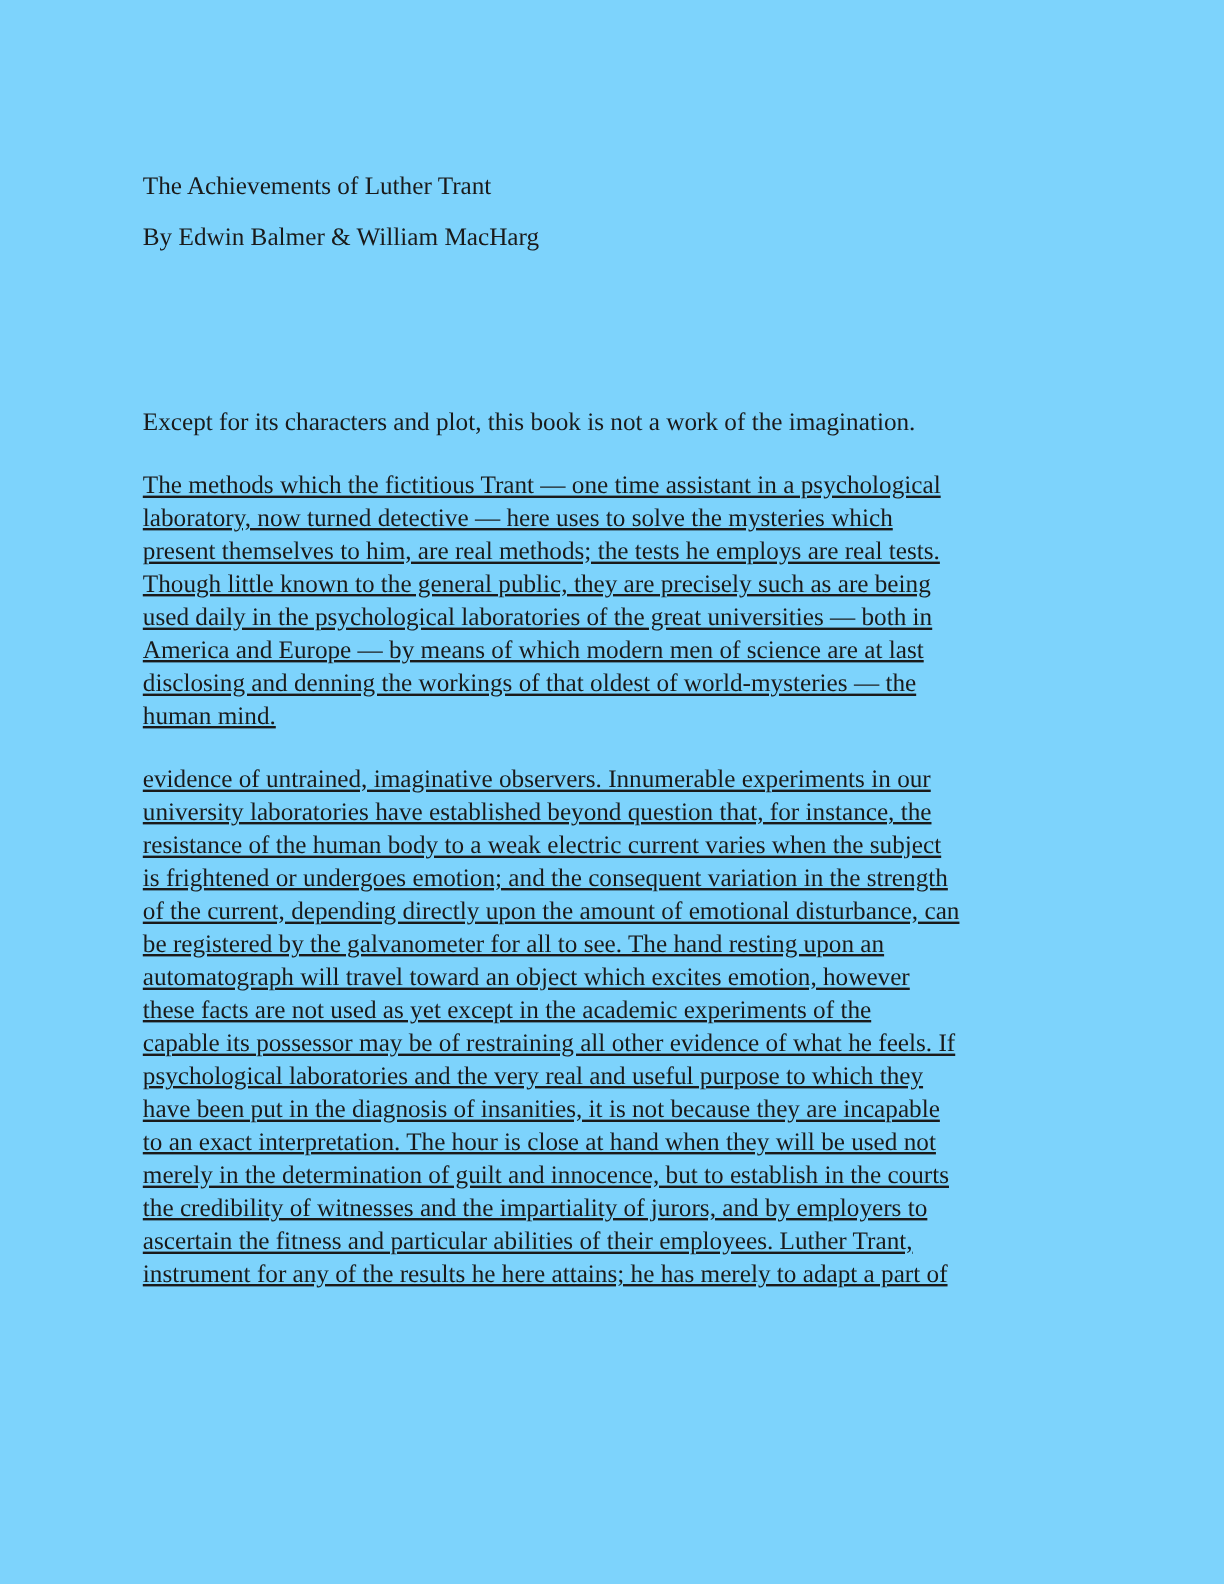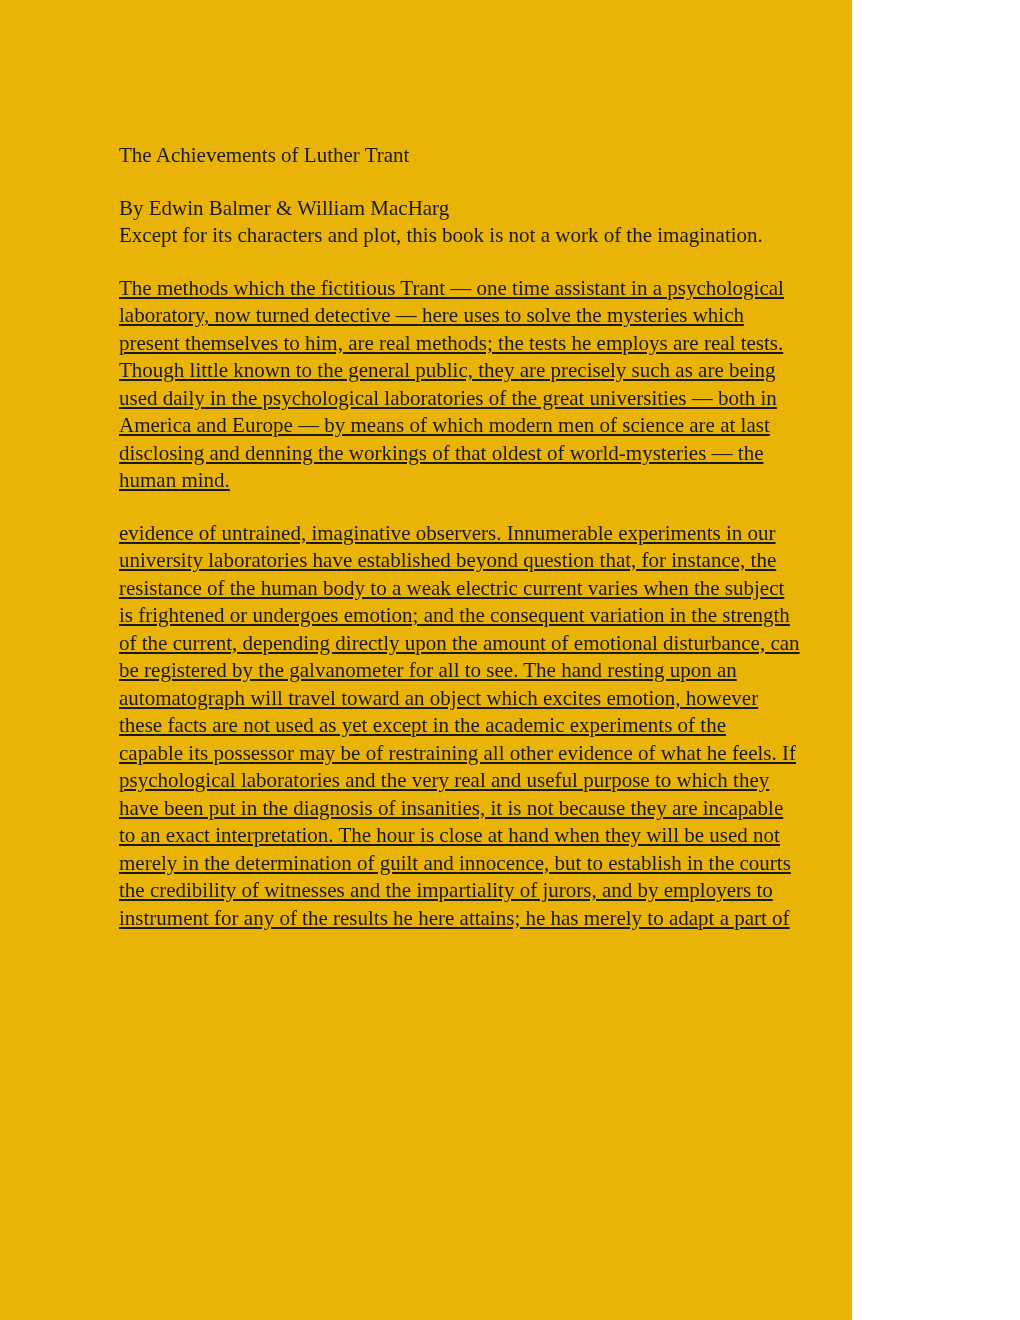--- a/index.html
+++ b/index.html
@@ -9,37 +9,38 @@
   }
   body {
     width: 1020px;
     height: 1320px;
     overflow: hidden;
     font-family: "Liberation Serif", "DejaVu Serif", serif;
     color: #1a1a1a;
   }
   .page {
     box-sizing: border-box;
-    width: 852px;
+    width: 1020px;
     height: 1320px;
     padding: 142px 40px 0 119px;
-    background: #eab308;
+    background: #7dd3fc;
   }
   .title-line,
   .byline-line,
   .line {
     font-size: 21px;
     line-height: 27.5px;
     white-space: pre;
     letter-spacing: 0;
   }
   .byline-line {
-    margin-top: 25px;
+    margin-top: 14px;
   }
   .body-text {
+    margin-top: 127px;
   }
   .para + .para {
     margin-top: 25px;
     text-decoration: underline;
   }
 </style>
 </head>
 <body>
 
 <div class="page">
@@ -67,16 +68,17 @@
         <div class="line">of the current, depending directly upon the amount of emotional disturbance, can</div>
         <div class="line">be registered by the galvanometer for all to see. The hand resting upon an</div>
         <div class="line">automatograph will travel toward an object which excites emotion, however</div>
         <div class="line">these facts are not used as yet except in the academic experiments of the</div>
         <div class="line">capable its possessor may be of restraining all other evidence of what he feels. If</div>
         <div class="line">psychological laboratories and the very real and useful purpose to which they</div>
         <div class="line">have been put in the diagnosis of insanities, it is not because they are incapable</div>
         <div class="line">to an exact interpretation. The hour is close at hand when they will be used not</div>
         <div class="line">merely in the determination of guilt and innocence, but to establish in the courts</div>
         <div class="line">the credibility of witnesses and the impartiality of jurors, and by employers to</div>
+        <div class="line">ascertain the fitness and particular abilities of their employees. Luther Trant,</div>
         <div class="line">instrument for any of the results he here attains; he has merely to adapt a part of</div>
       </div>
     </div>
 </div>
 
 </body></html>

